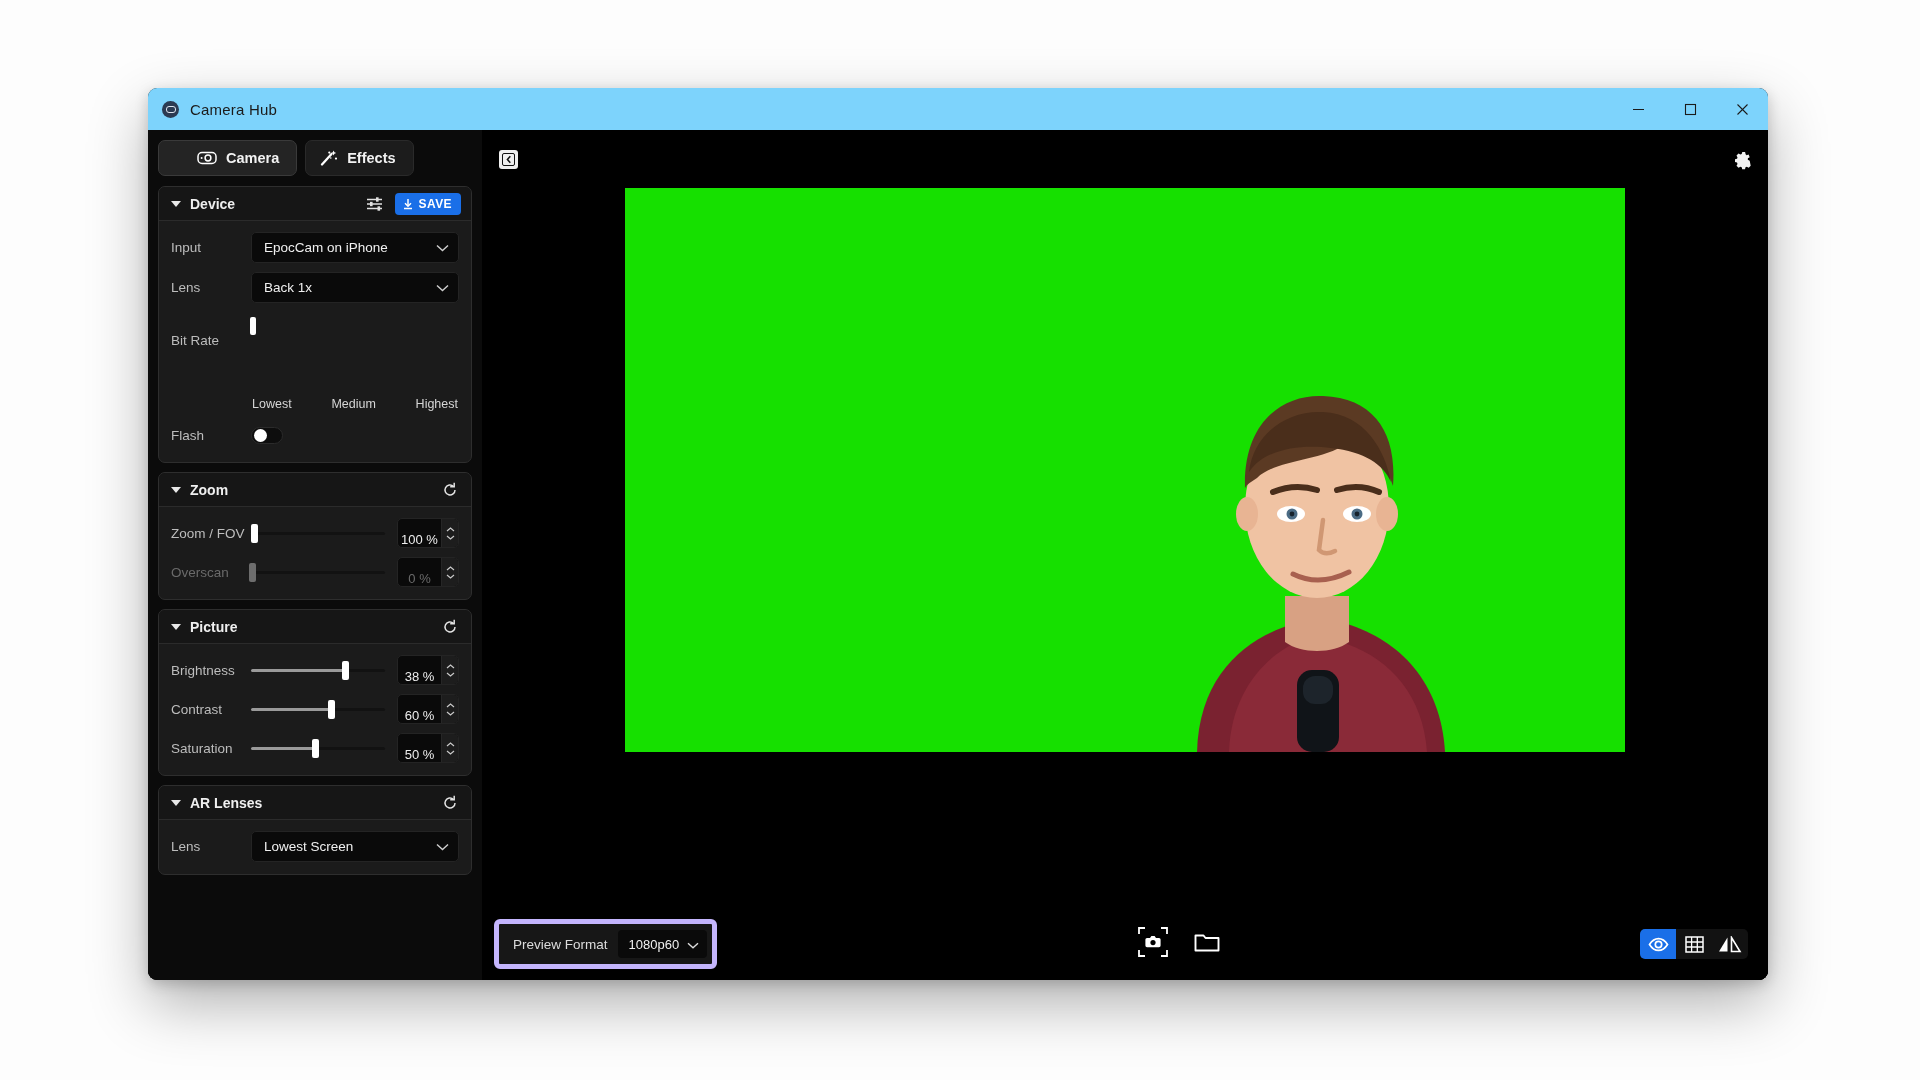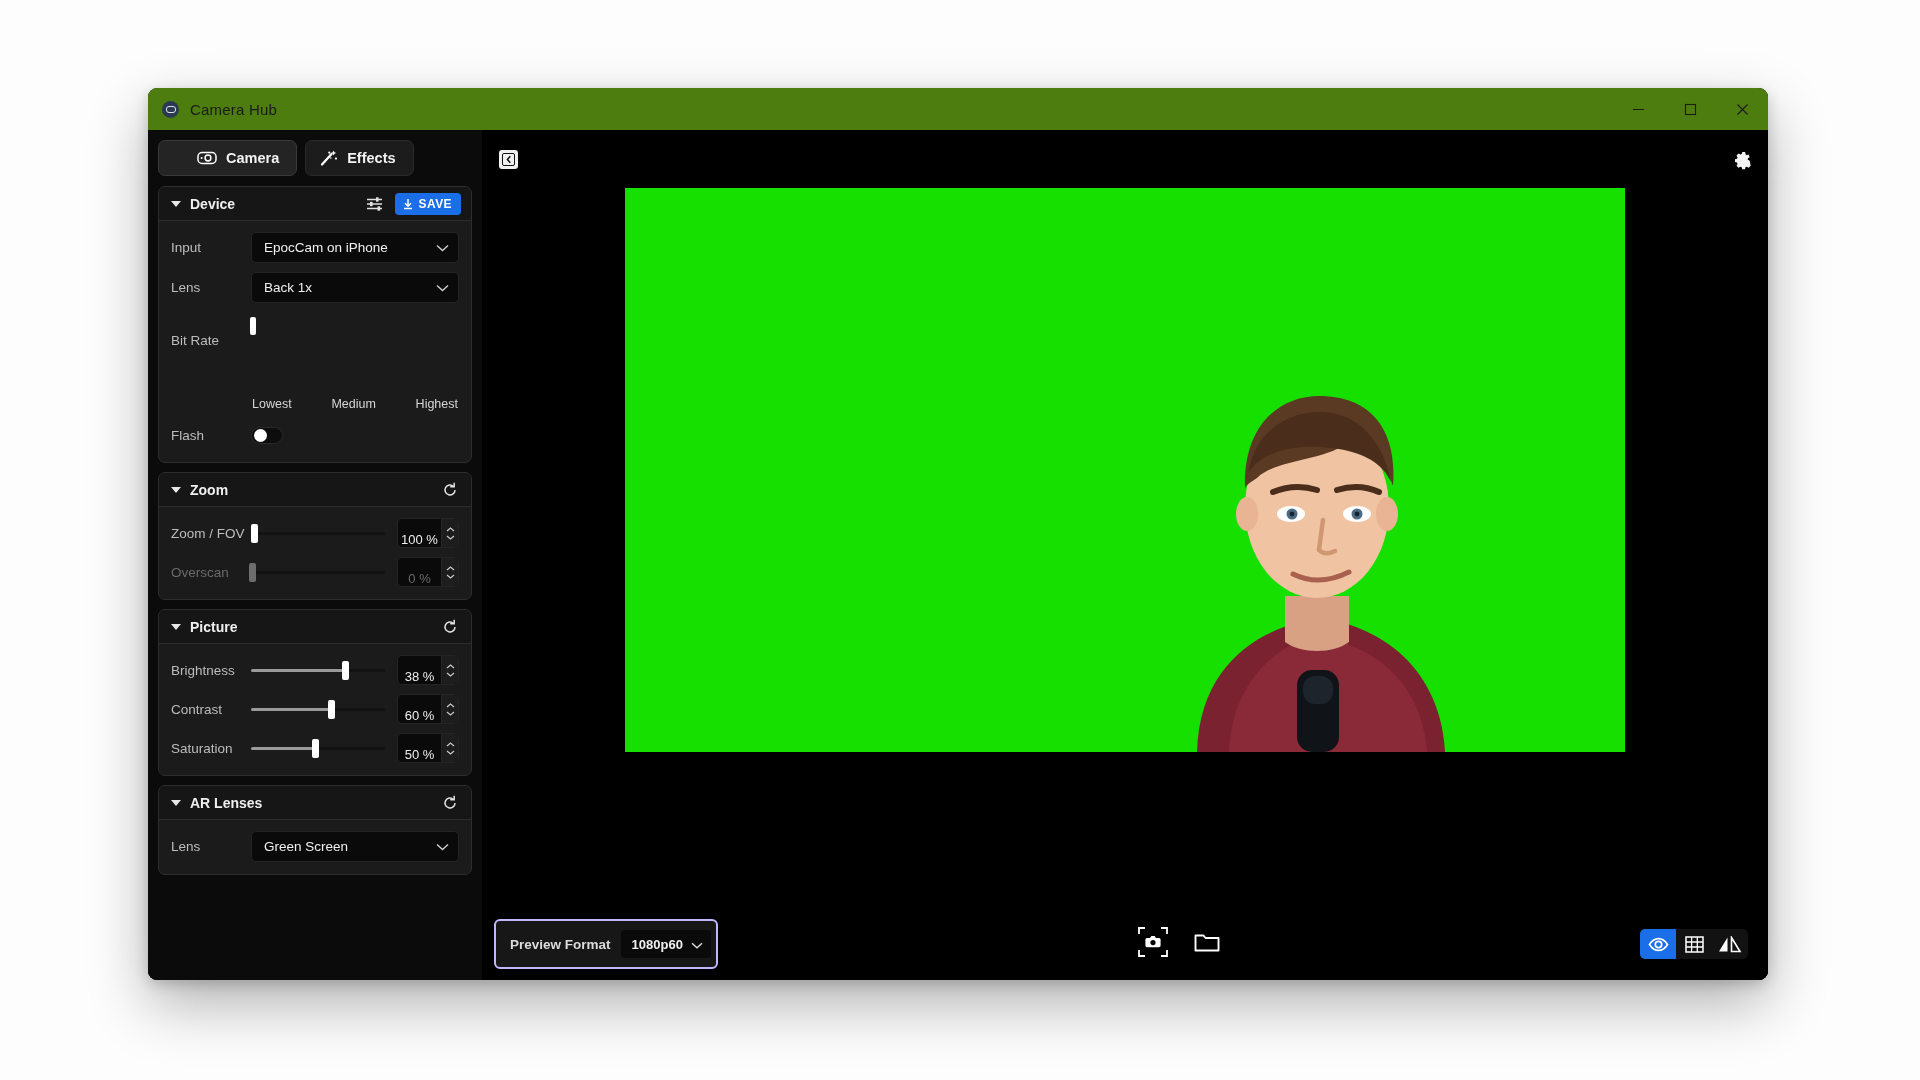--- a/index.html
+++ b/index.html
@@ -22,21 +22,21 @@
     width: 1620px; height: 892px;
     border-radius: 9px;
     background: #0b0b0b;
     box-shadow: 0 24px 60px rgba(0,0,0,0.30), 0 4px 14px rgba(0,0,0,0.18);
     overflow: hidden;
   }
 
   
   .titlebar {
     height: 42px;
-    background: #4d7c0f;
+    background: #7dd3fc;
     display: flex;
     align-items: center;
     position: relative;
   }
   .title-left { display: flex; align-items: center; padding-left: 14px; gap: 11px; }
   .app-icon {
     width: 17px; height: 17px; border-radius: 50%;
     background: #2b3a52;
     display: flex; align-items: center; justify-content: center;
   }
@@ -202,22 +202,22 @@
   .person { position: absolute; left: 50%; bottom: 0; transform: translateX(-46px); width: 470px; height: 400px; }
 
   .bottom-bar {
     height: 72px;
     display: flex; align-items: center;
     padding: 0 20px 0 12px;
     gap: 16px;
     background: #000;
   }
   .fmt-group {
-    background: #171717; border: 2px solid #c4b5fd; border-radius: 6px;
-    height: 50px; display: flex; align-items: center; padding: 0 5px 0 14px; gap: 10px; font-weight: bold;
+    background: #171717; border: 5px solid #c4b5fd; border-radius: 6px;
+    height: 50px; display: flex; align-items: center; padding: 0 5px 0 14px; gap: 10px;
   }
   .fmt-label { font-size: 13.5px; color: #dcdcdc; }
   .fmt-select {
     height: 28px; background: #0a0a0a; border-radius: 4px;
     display: flex; align-items: center; gap: 8px; padding: 0 8px 0 11px;
     color: #f0f0f0; font-size: 13px;
   }
   .center-tools { flex: 1; display: flex; justify-content: center; gap: 26px; align-items: center; color: #fff; }
   .view-toggles { display: flex; border-radius: 5px; overflow: hidden; }
   .vt {
@@ -499,21 +499,21 @@
               <svg width="16" height="16" viewBox="0 0 16 16">
                   <path d="M13 8a5 5 0 1 1-1.6-3.7" fill="none" stroke="currentColor" stroke-width="1.5"></path>
                   <polyline points="12.2,0.8 12.2,4.8 8.2,4.8" fill="none" stroke="currentColor" stroke-width="1.5"></polyline>
                 </svg>
             </span>
           </div>
           <div class="sec-body">
             <div class="row">
               <span class="row-label">Lens</span>
               <span class="select">
-                <span class="val">Green Screen</span>
+                <span class="val">Lowest Screen</span>
                 <span class="chev">
                     <svg width="13" height="8" viewBox="0 0 13 8">
                       <polyline points="1,1.5 6.5,6.5 12,1.5" fill="none" stroke="currentColor" stroke-width="1.4"></polyline>
                     </svg>
                   </span>
               </span>
             </div>
           </div>
         </div>
 

